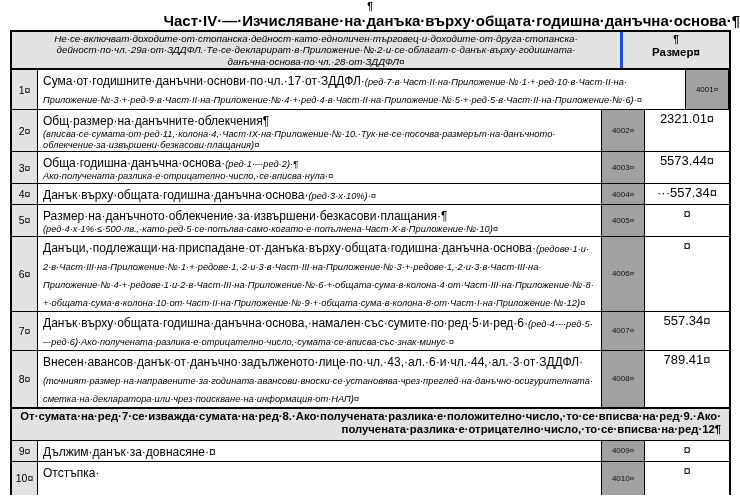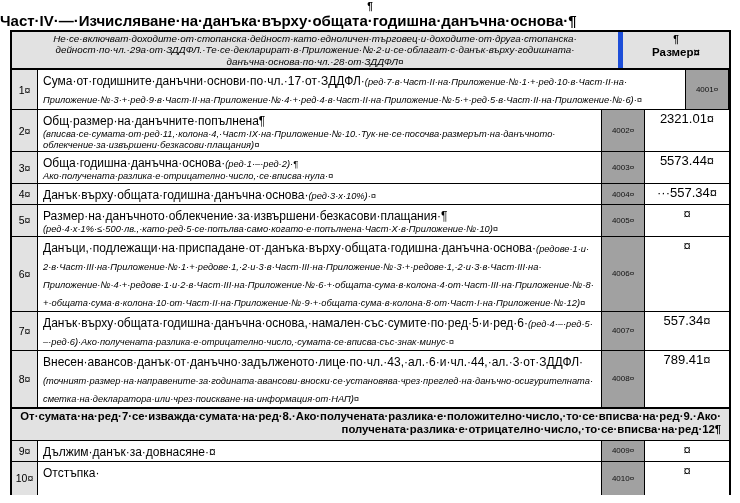--- a/index.html
+++ b/index.html
@@ -1,25 +1,25 @@
 <!DOCTYPE html>
 <html><head>
 <meta charset="utf-8">
 <style>
   html,body{margin:0;padding:0;background:#fff;}
   .page{width:740px;height:503px;overflow:hidden;background:#fff;color:#000;
         font-family:"Liberation Sans",sans-serif;position:relative;}
   .pmark{text-align:center;font-size:10px;font-weight:bold;line-height:12px;padding-top:1px;}
-  .title{text-align:left;font-weight:bold;font-size:15px;line-height:16px;}
+  .title{text-align:right;font-weight:bold;font-size:15px;line-height:16px;}
   .sheet{margin:1px 9px 0 10px;border:2px solid #000;border-bottom:none;}
   .trow{display:flex;align-items:stretch;border-top:1px solid #000;}
   .trow.header{border-top:none;background:#e2e2e2;}
   .bt2{border-top:2px solid #000 !important;}
   .h-note{flex:1;font-style:italic;font-size:9.8px;line-height:11.4px;text-align:center;
-          padding:1px 24px;border-right:5px solid #1d4ed8;}
+          padding:1px 24px;border-right:3px solid #1d4ed8;}
   .h-size{width:106px;text-align:center;padding-top:2px;}
   .h-pil{font-size:10px;font-weight:bold;line-height:12px;}
   .h-label{font-weight:bold;font-size:11.5px;}
   .c{box-sizing:border-box;}
   .num{width:26px;background:#e2e2e2;border-right:1px solid #000;font-size:10.5px;
        display:flex;align-items:center;justify-content:center;flex:none;}
   .desc{flex:1;padding:1px 4px 1px 5px;border-right:1px solid #000;overflow:hidden;}
   .main{font-weight:normal;font-size:12px;line-height:13.5px;}
   .inote,.bnote{font-style:italic;font-size:9.3px;line-height:10.6px;}
   .bnote{display:block;}
@@ -47,21 +47,21 @@
     </div>
 
     <div class="trow bt2" style="min-height:39px">
       <div class="c num">1¤</div>
       <div class="c desc"><span class="main">Сума·​от·​годишните·​данъчни·​основи·​по·​чл.·​17·​от·​ЗДДФЛ·​</span><span class="inote">(ред·​7·​в·​Част·​II·​на·​Приложение·​№·​1·​+·​ред·​10·​в·​Част·​II·​на·​Приложение·​№·​3·​+·​ред·​9·​в·​Част·​II·​на·​Приложение·​№·​4·​+·​ред·​4·​в·​Част·​II·​на·​Приложение·​№·​5·​+·​ред·​5·​в·​Част·​II·​на·​Приложение·​№·​6)·​¤</span><span class="bnote"></span></div>
       <div class="c code">4001¤</div>
     </div>
 
     <div class="trow" style="min-height:37px">
       <div class="c num">2¤</div>
-      <div class="c desc"><span class="main">Общ·​размер·​на·​данъчните·​попълнена¶</span><span class="inote"></span><span class="bnote">(вписва·​се·​сумата·​от·​ред·​11,·​колона·​4,·​Част·​IX·​на·​Приложение·​№·​10.·​Тук·​не·​се·​посочва·​размерът·​на·​данъчното·​облекчение·​за·​извършени·​безкасови·​плащания)¤</span></div>
+      <div class="c desc"><span class="main">Общ·​размер·​на·​данъчните·​облекчения¶</span><span class="inote"></span><span class="bnote">(вписва·​се·​сумата·​от·​ред·​11,·​колона·​4,·​Част·​IX·​на·​Приложение·​№·​10.·​Тук·​не·​се·​посочва·​размерът·​на·​данъчното·​облекчение·​за·​извършени·​безкасови·​плащания)¤</span></div>
       <div class="c code">4002¤</div>
       <div class="c val">2321.01¤</div>
     </div>
 
     <div class="trow" style="min-height:27px">
       <div class="c num">3¤</div>
       <div class="c desc"><span class="main">Обща·​годишна·​данъчна·​основа·​</span><span class="inote">(ред·​1·​–·​ред·​2)·​¶</span><span class="bnote">Ако·​получената·​разлика·​е·​отрицателно·​число,·​се·​вписва·​нула·​¤</span></div>
       <div class="c code">4003¤</div>
       <div class="c val">5573.44¤</div>
     </div>

